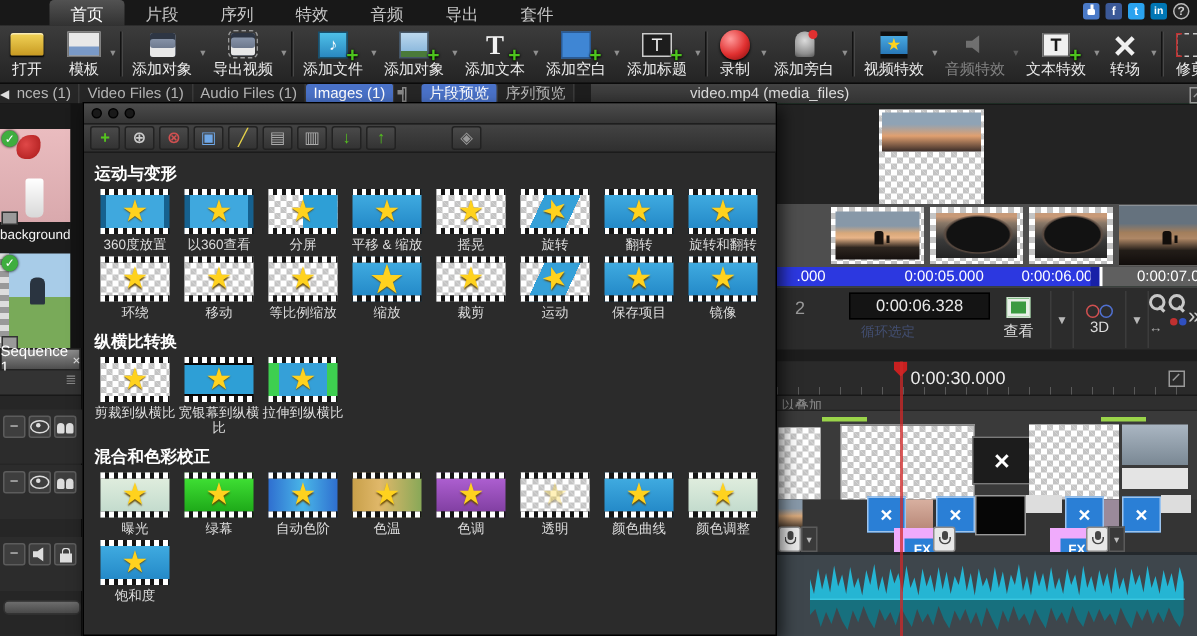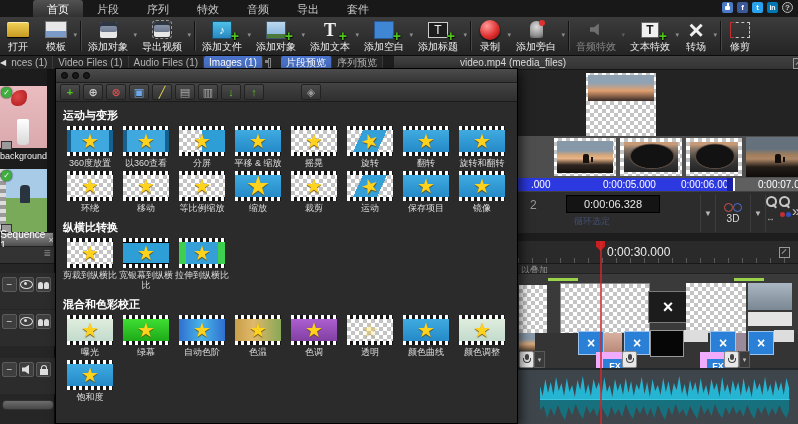--- a/index.html
+++ b/index.html
@@ -307,20 +307,25 @@
 
         <div class="tb-btn">
           <span class="tbi tbi-narration"></span>
           <span class="lbl">添加旁白</span>
           <span class="tb-caret">▾</span>
         </div>
       </div>
     <div class="tb-sep"></div>
     <div class="tb-group">
 
+        <div class="tb-btn">
+          <span class="tbi tbi-videofx"></span>
+          <span class="lbl">视频特效</span>
+          <span class="tb-caret">▾</span>
+        </div>
 
         <div class="tb-btn disabled">
           <span class="tbi tbi-audiofx"></span>
           <span class="lbl">音频特效</span>
           <span class="tb-caret">▾</span>
         </div>
 
         <div class="tb-btn">
           <span class="tbi tbi-textfx badge-plus"></span>
           <span class="lbl">文本特效</span>
@@ -409,20 +414,24 @@
       <span class="ts" style="left:137px;">.000</span>
       <span class="ts" style="left:209px;">0:00:05.000</span>
       <span class="ts" style="left:287px;">0:00:06.00</span>
       <span class="ts" style="left:364px;">0:00:07.000</span>
       <span class="ts-mark"></span>
     </div>
     <div class="pv-controls">
       <span class="pg2">2</span>
       <span class="tc-box">0:00:06.328</span>
       <span class="loop-lbl">循环选定</span>
+      <div class="pv-btn btn-view">
+        <span class="vi"></span>
+        <span>查看</span>
+      </div>
       <span class="vbar c1">▼</span>
       <div class="pv-btn btn-3d">
         <span class="glasses"></span>
         <span>3D</span>
       </div>
       <span class="vbar c2">▼</span>
       <div class="zoombox">
         <span class="mag mag-out"></span>
         <span class="mag mag-in"></span>
         <span class="hrw">↔</span>

